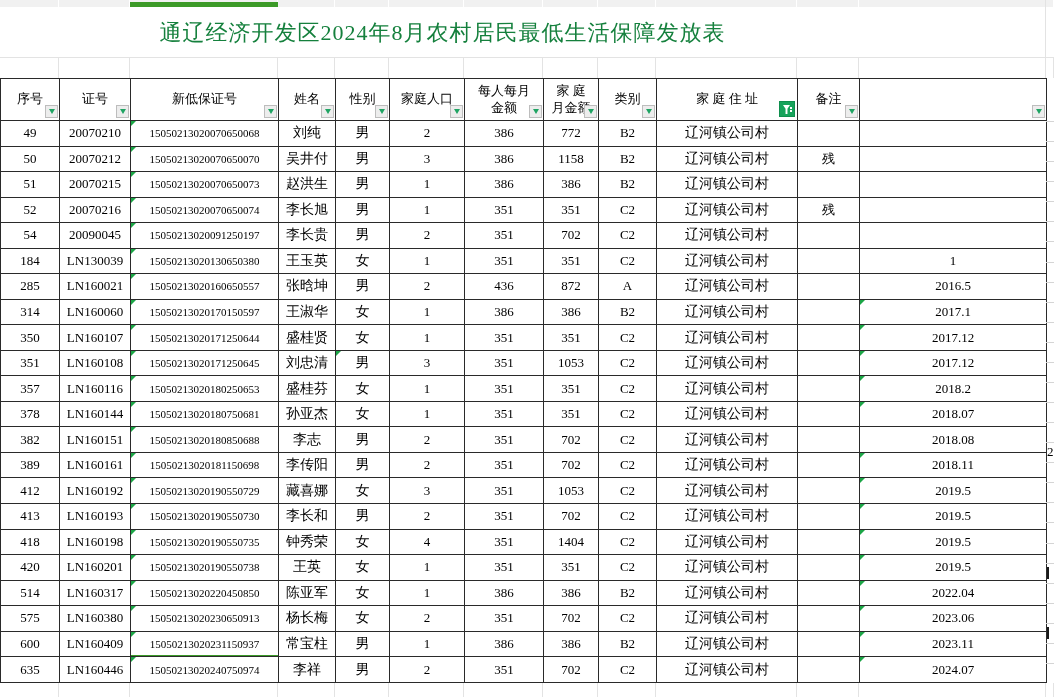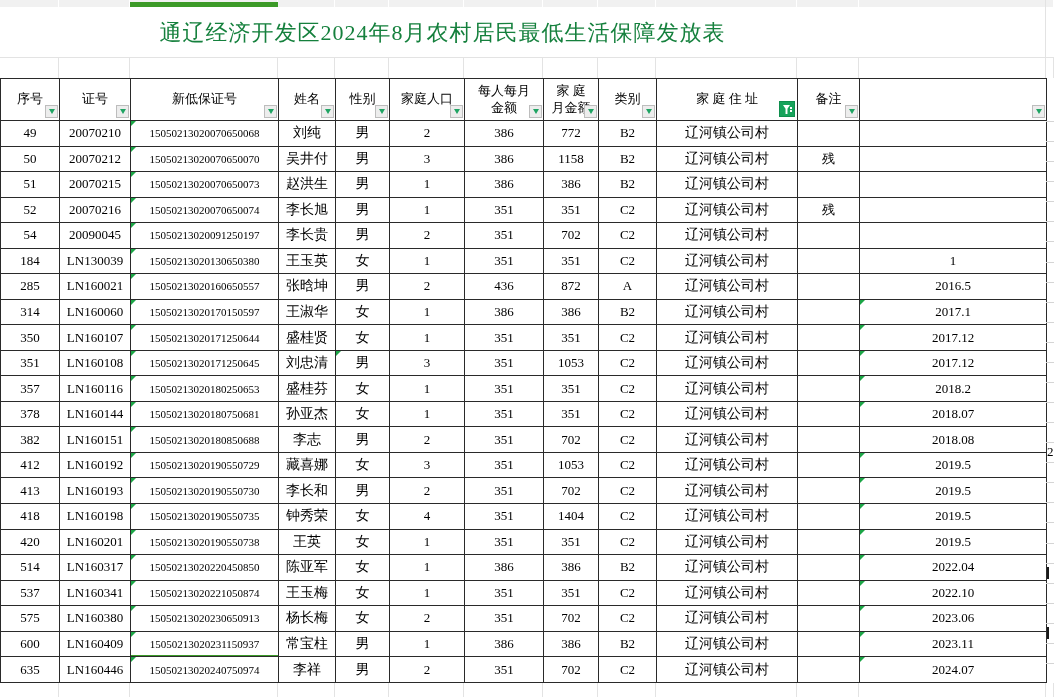--- a/index.html
+++ b/index.html
@@ -301,20 +301,34 @@
           <td class="c-gender">男</td>
           <td class="c-fam">2</td>
           <td class="c-per">351</td>
           <td class="c-mon">702</td>
           <td class="c-cat">C2</td>
           <td class="c-addr">辽河镇公司村</td>
           <td class="c-rem"></td>
           <td class="c-extra">2018.08</td>
         </tr>
         <tr>
+          <td class="c-seq">389</td>
+          <td class="c-cert">LN160161</td>
+          <td class="c-id">15050213020181150698<span class="tri"></span></td>
+          <td class="c-name">李传阳</td>
+          <td class="c-gender">男</td>
+          <td class="c-fam">2</td>
+          <td class="c-per">351</td>
+          <td class="c-mon">702</td>
+          <td class="c-cat">C2</td>
+          <td class="c-addr">辽河镇公司村</td>
+          <td class="c-rem"></td>
+          <td class="c-extra">2018.11<span class="tri"></span></td>
+        </tr>
+        <tr>
           <td class="c-seq">412</td>
           <td class="c-cert">LN160192</td>
           <td class="c-id">15050213020190550729<span class="tri"></span></td>
           <td class="c-name">藏喜娜</td>
           <td class="c-gender">女</td>
           <td class="c-fam">3</td>
           <td class="c-per">351</td>
           <td class="c-mon">1053</td>
           <td class="c-cat">C2</td>
           <td class="c-addr">辽河镇公司村</td>
@@ -369,34 +383,20 @@
           <td class="c-id">15050213020220450850<span class="tri"></span></td>
           <td class="c-name">陈亚军</td>
           <td class="c-gender">女</td>
           <td class="c-fam">1</td>
           <td class="c-per">386</td>
           <td class="c-mon">386</td>
           <td class="c-cat">B2</td>
           <td class="c-addr">辽河镇公司村</td>
           <td class="c-rem"></td>
           <td class="c-extra">2022.04<span class="tri"></span></td>
-        </tr>
-        <tr>
-          <td class="c-seq">537</td>
-          <td class="c-cert">LN160341</td>
-          <td class="c-id">15050213020221050874<span class="tri"></span></td>
-          <td class="c-name">王玉梅</td>
-          <td class="c-gender">女</td>
-          <td class="c-fam">1</td>
-          <td class="c-per">351</td>
-          <td class="c-mon">351</td>
-          <td class="c-cat">C2</td>
-          <td class="c-addr">辽河镇公司村</td>
-          <td class="c-rem"></td>
-          <td class="c-extra">2022.10<span class="tri"></span></td>
         </tr>
         <tr>
           <td class="c-seq">575</td>
           <td class="c-cert">LN160380</td>
           <td class="c-id">15050213020230650913<span class="tri"></span></td>
           <td class="c-name">杨长梅</td>
           <td class="c-gender">女</td>
           <td class="c-fam">2</td>
           <td class="c-per">351</td>
           <td class="c-mon">702</td>

